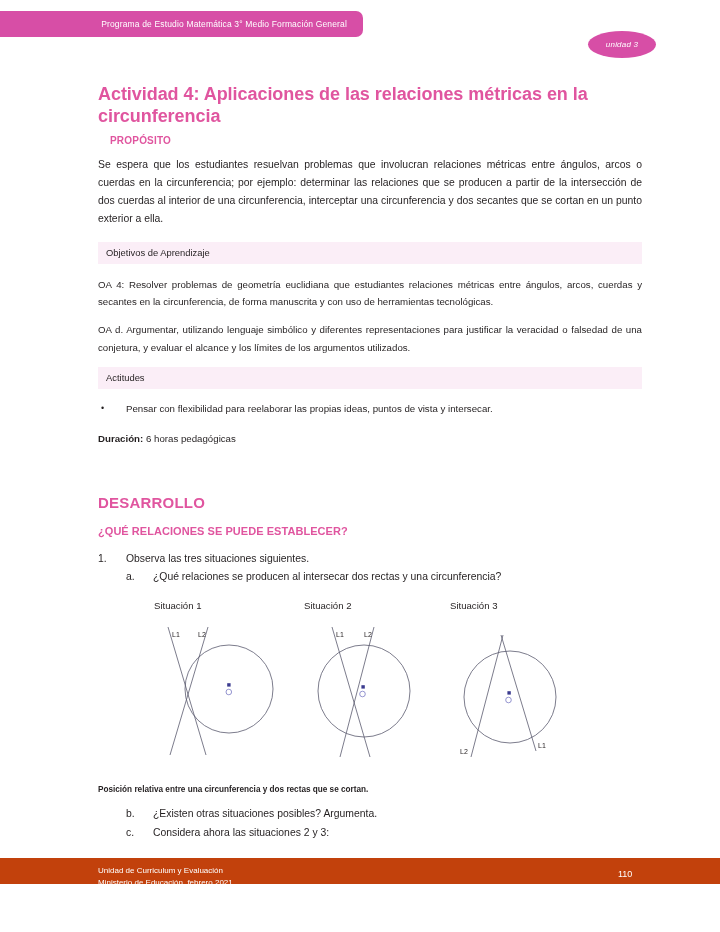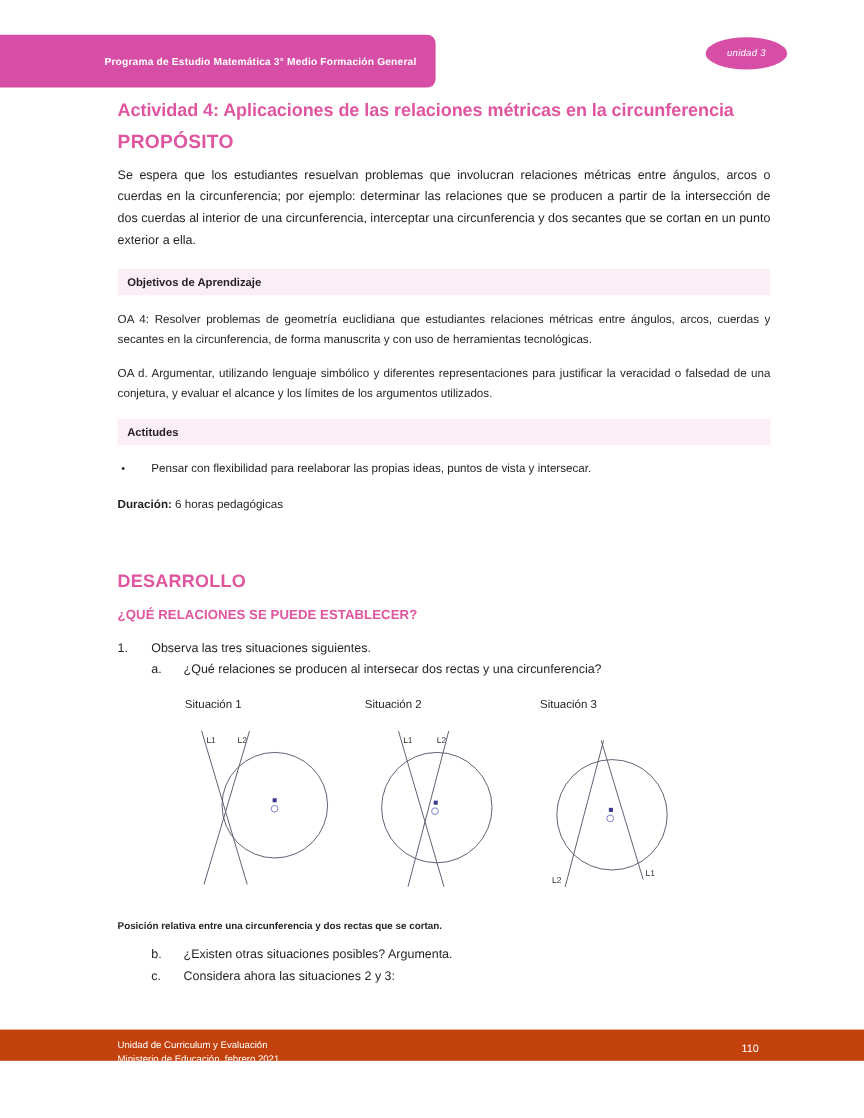--- a/index.html
+++ b/index.html
@@ -13,33 +13,32 @@
     position: relative;
     font-family: "Liberation Sans", sans-serif;
     color: #231f20;
     overflow: hidden;
   }
 
   
   .header-bar {
     position: absolute;
     left: 0;
-    top: 29px;
+    top: 11px;
     width: 363px;
-    height: 44px;
+    height: 26px;
     background: #d martin;
     background: #d74ea6;
     border-top-right-radius: 7px;
     border-bottom-right-radius: 7px;
     display: flex;
     align-items: center;
     justify-content: flex-end;
     box-sizing: border-box;
     padding-right: 16px;
-    font-weight: bold;
   }
   .header-bar-text {
     color: #ffffff;
     font-size: 8.5px;
     letter-spacing: 0.15px;
     white-space: nowrap;
   }
   .unit-badge {
     position: absolute;
     left: 588px;
@@ -62,32 +61,32 @@
   
   .content {
     position: absolute;
     left: 98px;
     top: 84px;
     width: 544px;
   }
 
   .activity-title {
     color: #e0559f;
-    font-size: 15px;
+    font-size: 18px;
     font-weight: bold;
     letter-spacing: -0.05px;
     margin: 0 0 8px 0;
     line-height: 1.2;
   }
   .subhead-pink {
     color: #e0559f;
-    font-size: 16px;
+    font-size: 10px;
     font-weight: bold;
     letter-spacing: 0.2px;
-    margin: 0 0 10px 0;
+    margin: 0 0 10px 12px;
   }
 
   .body-par {
     font-size: 10.4px;
     line-height: 1.72;
     text-align: justify;
     margin: 0 0 14px 0;
     color: #231f20;
   }
 
@@ -95,21 +94,21 @@
     background: #fbeef7;
     height: 22px;
     display: flex;
     align-items: center;
     padding-left: 8px;
     box-sizing: border-box;
     margin: 0 0 12px 0;
   }
   .band-text {
     font-size: 9.4px;
-    font-weight: bold;
+    font-weight: normal;
     color: #231f20;
   }
 
   .oa-par {
     font-size: 9.7px;
     line-height: 1.78;
     text-align: justify;
     margin: 0 0 11px 0;
   }
   .oa-par b { font-weight: normal; }

